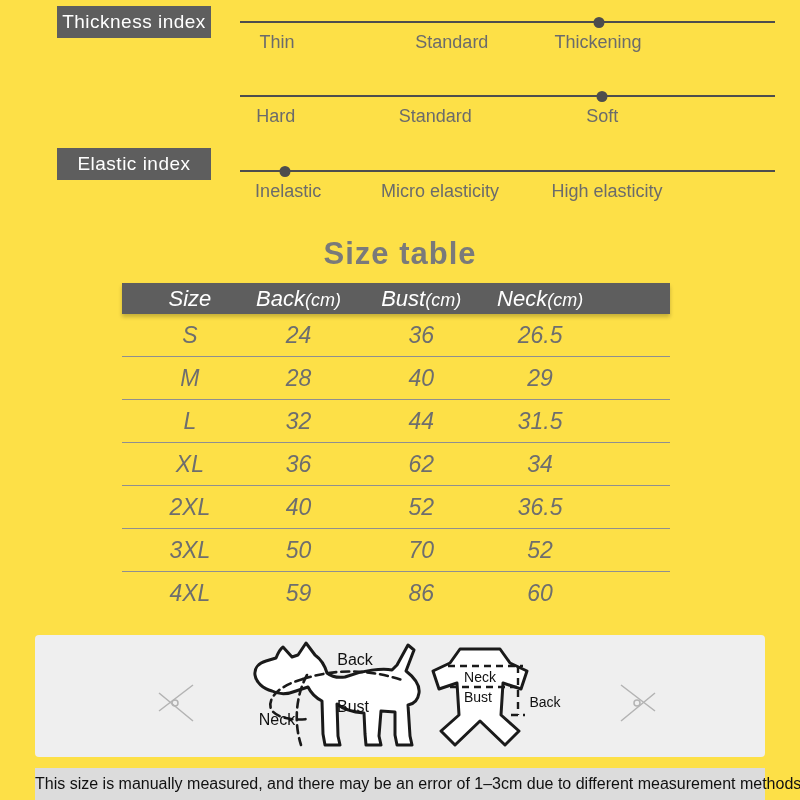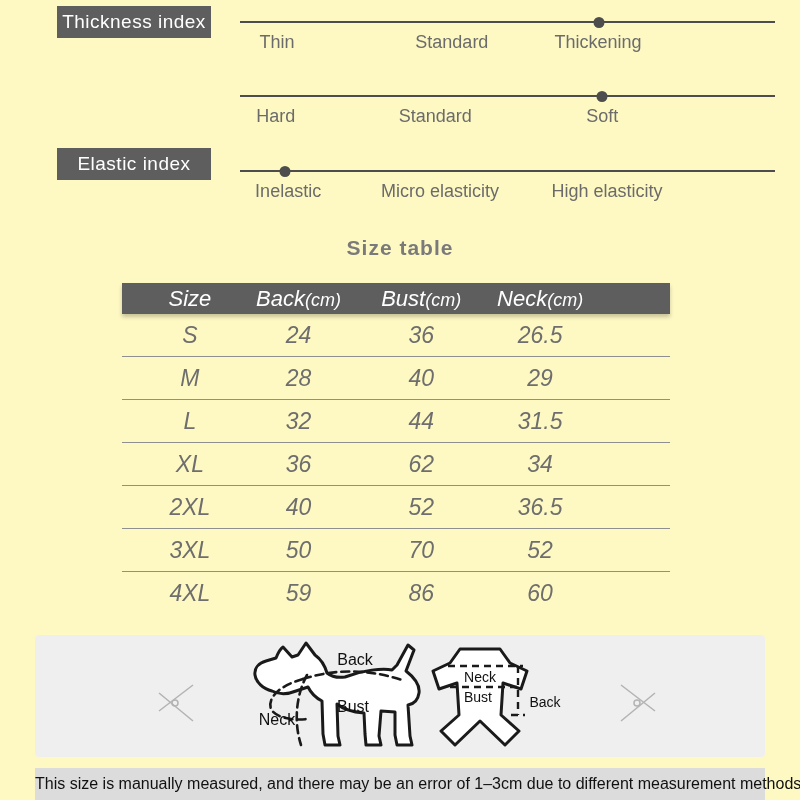--- a/index.html
+++ b/index.html
@@ -1,31 +1,31 @@
 <!DOCTYPE html>
 <html><head>
 <meta charset="utf-8">
 <style>
   html,body{margin:0;padding:0;background:#fff;}
-  .page{position:relative;width:800px;height:800px;background:#fef9c3;
+  .page{position:relative;width:800px;height:800px;background:#fde047;
         font-family:"Liberation Sans",sans-serif;overflow:hidden;}
 
   
   .idx-label{position:absolute;left:57px;width:154px;height:32px;background:#5e5e5e;
              color:#fff;font-size:19px;line-height:32px;text-align:center;letter-spacing:.5px;}
   .scale{position:absolute;left:240px;width:535px;height:46px;}
   .track{position:absolute;top:8px;left:0;right:0;border-top:2px solid #4d4d4d;}
   .dot{position:absolute;top:4px;width:11px;height:11px;border-radius:50%;
        background:#4d4d4d;transform:translateX(-50%);}
   .opt{position:absolute;top:19px;transform:translateX(-50%);white-space:nowrap;
        font-size:18px;color:#6b6b6b;}
 
   
   .title{position:absolute;left:0;top:236px;width:800px;text-align:center;
-         font-size:21px;font-weight:bold;color:#7a7a7a;letter-spacing:1px;}
+         font-size:31px;font-weight:bold;color:#7a7a7a;letter-spacing:1px;}
   .table{position:absolute;left:122px;top:283px;width:548px;font-style:italic;}
   .thead{position:relative;height:31px;background:#5e5e5e;color:#fff;
          box-shadow:0 3px 4px rgba(0,0,0,.22);}
   .thead .c{font-size:22px;line-height:31px;}
   .unit{font-size:18px;}
   .trow{position:relative;height:42px;border-bottom:1.5px solid #8f8f8f;}
   .trow:last-child{border-bottom:none;}
   .trow .c{font-size:23px;line-height:42px;color:#6e6e6e;}
   .c{position:absolute;transform:translateX(-50%);white-space:nowrap;}
   .c1{left:12.4%;} .c2{left:32.2%;} .c3{left:54.6%;} .c4{left:76.3%;}

